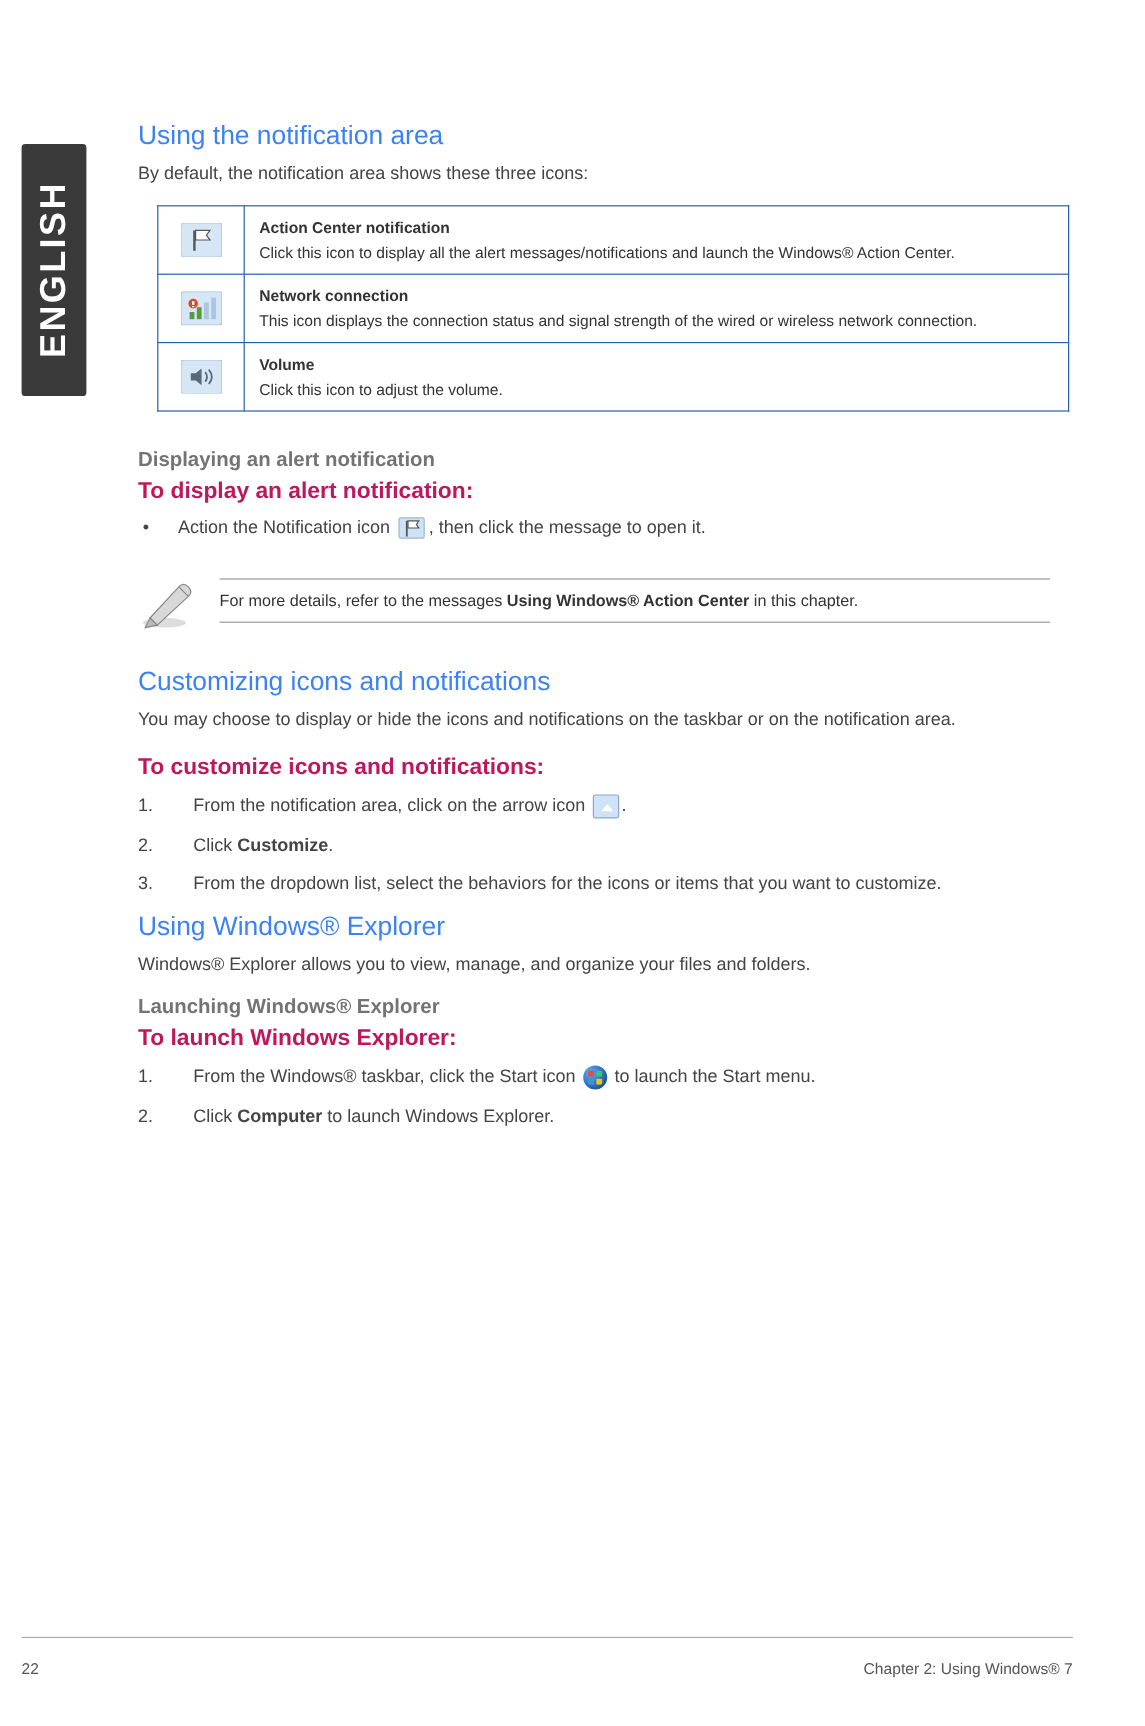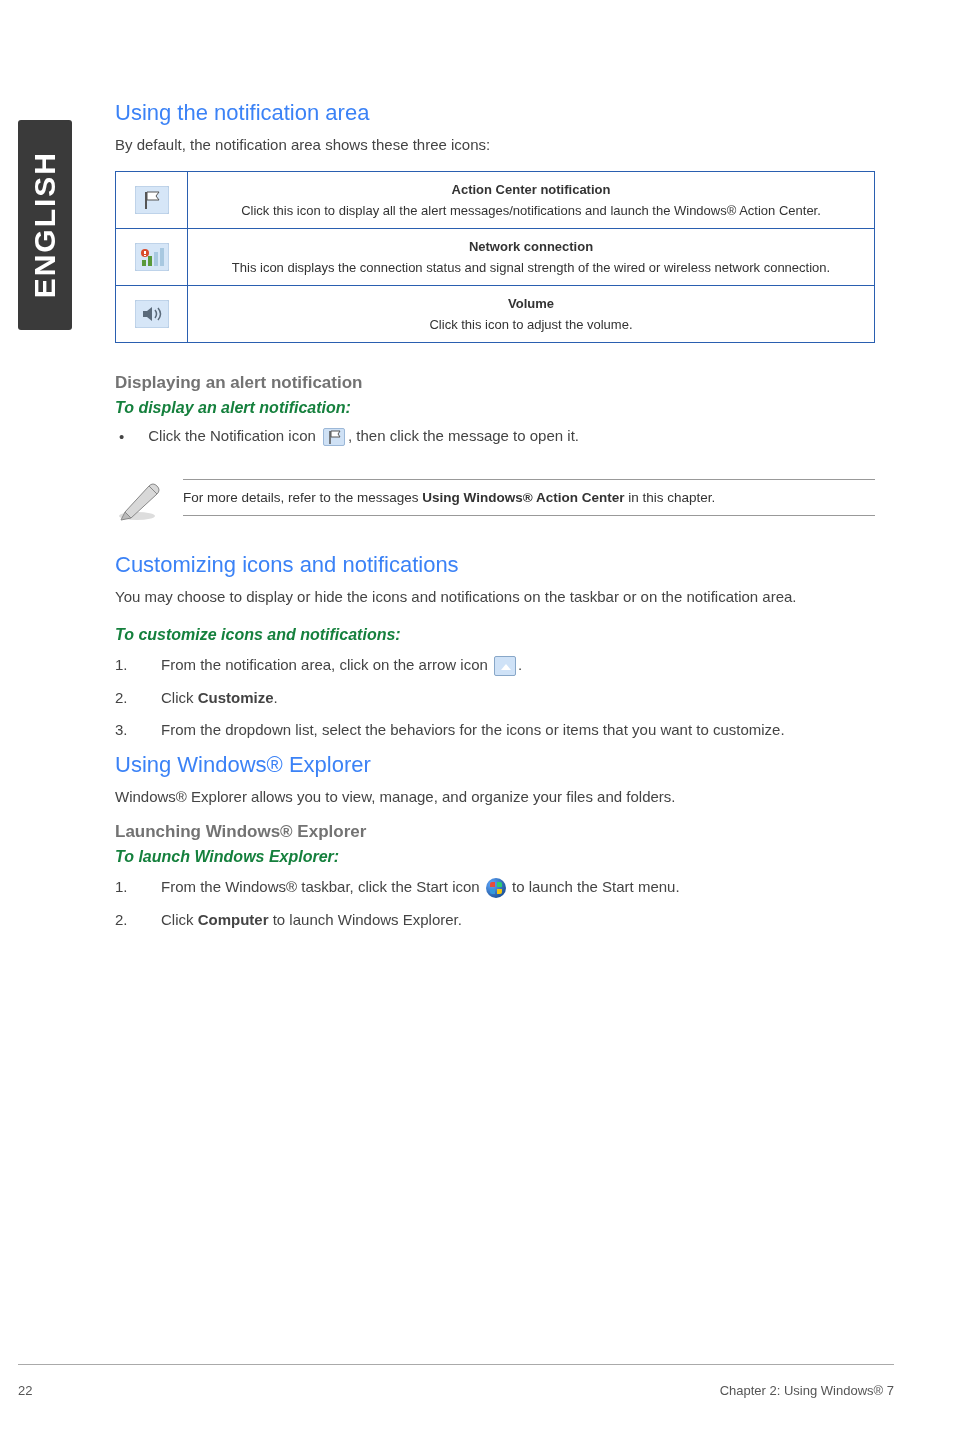--- a/index.html
+++ b/index.html
@@ -46,22 +46,21 @@
   }
   .body-text {
     font-size: 15px;
     color: #444;
     margin-bottom: 14px;
     line-height: 1.5;
   }
   .info-table {
     border-collapse: collapse;
     width: 100%;
-    margin: 10px 0 30px 0;
-    text-align: center;
+    margin: 10px 0 30px 16px;
   }
   .info-table td {
     border: 1px solid #2a5fb0;
     padding: 10px 12px;
     vertical-align: middle;
     font-size: 13px;
     color: #333;
   }
   .info-table td.icon-cell {
     width: 72px;
@@ -78,25 +77,24 @@
   .bars-svg { display:block; margin:auto; }
   .speaker-svg { display:block; margin:auto; }
   .h4 {
     font-size: 17px;
     font-weight: bold;
     color: #737373;
     margin-top: 30px;
     margin-bottom: 6px;
   }
   .h5 {
-    font-size: 16px;
-    font-weight: bold;
-    color: #15803d;
+    font-size: 19px;
+    font-weight: bold;
+    color: #be185d;
     margin-bottom: 10px;
-    font-style: italic;
   }
   .bullet-row {
     display: flex;
     align-items: center;
     gap: 24px;
     margin: 8px 0 28px 4px;
     font-size: 15px;
     color: #444;
   }
   .inline-icon {
@@ -266,21 +264,21 @@
     </tr>
   </tbody>
     </table>
 
   <div class="h4">Displaying an alert notification</div>
   <div class="h5">To display an alert notification:</div>
 
   <div class="bullet-row">
     <span>•</span>
     <span>
-      <span>Click the Notification icon</span>
+      <span>Action the Notification icon</span>
       <span class="inline-icon">
         <svg width="20" height="16" style="position:absolute;left:0;top:0">
           <line x1="6" y1="2" x2="6" y2="15" stroke="#555" stroke-width="1.5"></line>
           <path d="M7 2 L16 2 L14 5 L16 8 L7 8 Z" fill="#fff" stroke="#555"></path>
         </svg>
       </span><span>, then click the message to open it.</span>
     </span>
   </div>
 
   <div class="note-block">

